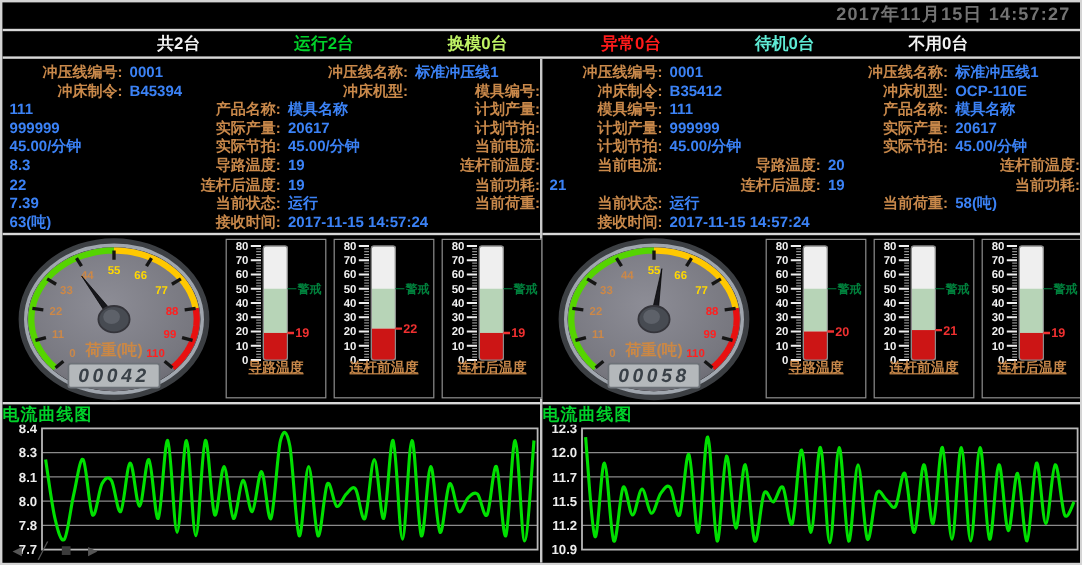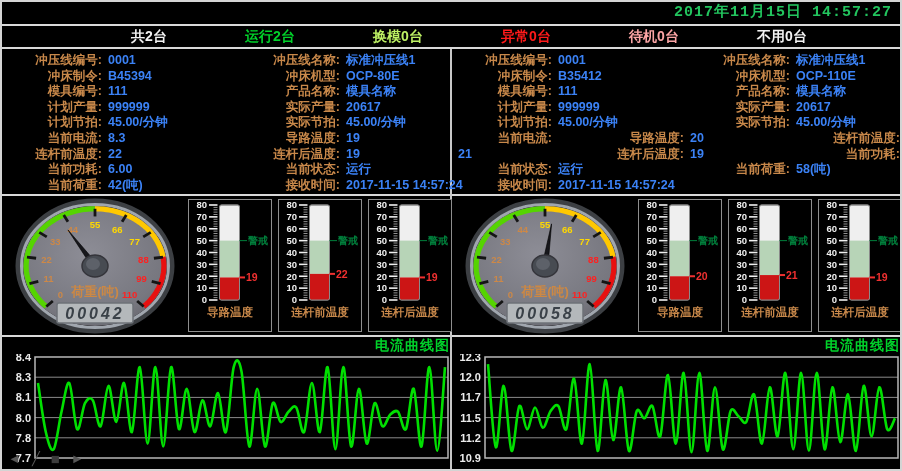--- a/index.html
+++ b/index.html
@@ -3,75 +3,74 @@
 <meta charset="utf-8">
 <style>
   html,body{margin:0;padding:0;background:#111;}
   .app{
     position:relative;width:902px;height:471px;background:#000;
     border:2px solid #d4d4d4;box-sizing:border-box;overflow:hidden;
     font-family:"Liberation Sans","DejaVu Sans",sans-serif;font-weight:bold;
   }
   .topbar{position:absolute;top:0;left:0;right:0;height:22px;border-bottom:2px solid #d8d8d8;
     text-align:right;padding-right:8px;box-sizing:content-box;}
-  .datetime{color:#22c55e;font-size:15px;line-height:22px;letter-spacing:1px;font-family:Liberation Mono, monospace;}
+  .datetime{color:#737373;font-size:15px;line-height:22px;letter-spacing:1px;}
   .statusbar{position:absolute;top:24px;left:0;right:0;height:21px;border-bottom:2px solid #d8d8d8;
     display:flex;justify-content:space-around;align-items:center;padding:0 54px 0 90px;}
   .status-item{font-size:14px;}
   .machines{position:absolute;top:47px;left:0;right:0;bottom:0;display:flex;}
   .machine{position:relative;width:450px;height:100%;}
   .machine.first{border-right:2px solid #c8c8c8;box-sizing:content-box;}
   .info{position:absolute;top:0;left:0;width:100%;height:147px;border-bottom:2px solid #d8d8d8;
     box-sizing:border-box;display:grid;grid-template-columns:100px 132px 106px 1fr;
     align-content:start;padding-top:4px;row-gap:0;}
   .info-label{color:#c8884a;font-size:12.5px;line-height:15.6px;text-align:right;white-space:nowrap;}
   .info-value{color:#3b82f6;font-size:12.5px;line-height:15.6px;padding-left:6px;white-space:nowrap;}
   .meters{position:absolute;top:147px;left:0;width:100%;height:141px;border-bottom:2px solid #d8d8d8;
     box-sizing:border-box;display:flex;align-items:flex-start;padding:2px 0 0 4px;}
   .gauge-wrap{width:180px;height:137px;}
   .thermos{flex:1;display:flex;gap:6px;padding:1px 2px 0 2px;}
   .thermo-box{width:84px;height:133px;border:1px solid #8e8e8e;background:#000;position:relative;box-sizing:border-box;}
-  .thermo-label{position:absolute;bottom:11px;left:0;width:100%;text-align:center;
-    color:#c8884a;font-size:11.5px;white-space:nowrap;}
+  .thermo-label{position:absolute;bottom:17px;left:0;width:100%;text-align:center;
+    color:#c8884a;font-size:11.5px;white-space:nowrap;text-decoration:underline;}
   .chartblock{position:absolute;top:288px;left:0;width:100%;bottom:0;}
-  .chart-title{height:17px;text-align:right;color:#00d22a;font-size:14px;line-height:17px;letter-spacing:1px;}
+  .chart-title{height:17px;text-align:left;color:#00d22a;font-size:14px;line-height:17px;letter-spacing:1px;}
   .chart-svg{display:block;}
   .navicons{position:absolute;left:6px;bottom:3px;display:flex;gap:11px;align-items:center;z-index:5;}
   .navicons span{color:#565656;font-size:13px;line-height:14px;}
   .navicons .sq{color:#3c3c3c;font-size:15px;}
   svg text{font-family:"Liberation Sans","DejaVu Sans",sans-serif;font-weight:bold;}
 </style>
 </head>
 <body>
 
 <div class="app">
   <div class="topbar">
     <span class="datetime">2017年11月15日 14:57:27</span>
   </div>
 
   <div class="statusbar" id="statusbar">
       <span class="status-item" style="color:#f2f2f2">共2台</span>
       <span class="status-item" style="color:#00d22a">运行2台</span>
       <span class="status-item" style="color:#bef264">换模0台</span>
       <span class="status-item" style="color:#ff1a1a">异常0台</span>
-      <span class="status-item" style="color:#fca5a5">待机0台</span>
+      <span class="status-item" style="color:#5eead4">待机0台</span>
       <span class="status-item" style="color:#f2f2f2">不用0台</span>
     </div>
 
   <div class="machines">
     <section class="machine first">
       <div class="info">
           <span class="info-label">冲压线编号:</span>
           <span class="info-value">0001</span>
           <span class="info-label">冲压线名称:</span>
           <span class="info-value">标准冲压线1</span>
           <span class="info-label">冲床制令:</span>
           <span class="info-value">B45394</span>
           <span class="info-label">冲床机型:</span>
-          <span class="info-value">OCP-80E</span>
           <span class="info-label">模具编号:</span>
           <span class="info-value">111</span>
           <span class="info-label">产品名称:</span>
           <span class="info-value">模具名称</span>
           <span class="info-label">计划产量:</span>
           <span class="info-value">999999</span>
           <span class="info-label">实际产量:</span>
           <span class="info-value">20617</span>
           <span class="info-label">计划节拍:</span>
           <span class="info-value">45.00/分钟</span>
@@ -79,25 +78,25 @@
           <span class="info-value">45.00/分钟</span>
           <span class="info-label">当前电流:</span>
           <span class="info-value">8.3</span>
           <span class="info-label">导路温度:</span>
           <span class="info-value">19</span>
           <span class="info-label">连杆前温度:</span>
           <span class="info-value">22</span>
           <span class="info-label">连杆后温度:</span>
           <span class="info-value">19</span>
           <span class="info-label">当前功耗:</span>
-          <span class="info-value">6.00</span>
+          <span class="info-value">7.39</span>
           <span class="info-label">当前状态:</span>
           <span class="info-value">运行</span>
           <span class="info-label">当前荷重:</span>
-          <span class="info-value">42(吨)</span>
+          <span class="info-value">63(吨)</span>
           <span class="info-label">接收时间:</span>
           <span class="info-value">2017-11-15 14:57:24</span>
         </div>
       <div class="meters">
         <div class="gauge-wrap">
           <svg class="gauge" width="180" height="137" viewBox="0 0 180 137">
               <defs>
                 <radialGradient id="fg0" cx="45%" cy="40%" r="75%">
                   <stop offset="0%" stop-color="#8d8d96"></stop>
                   <stop offset="70%" stop-color="#77777f"></stop>

